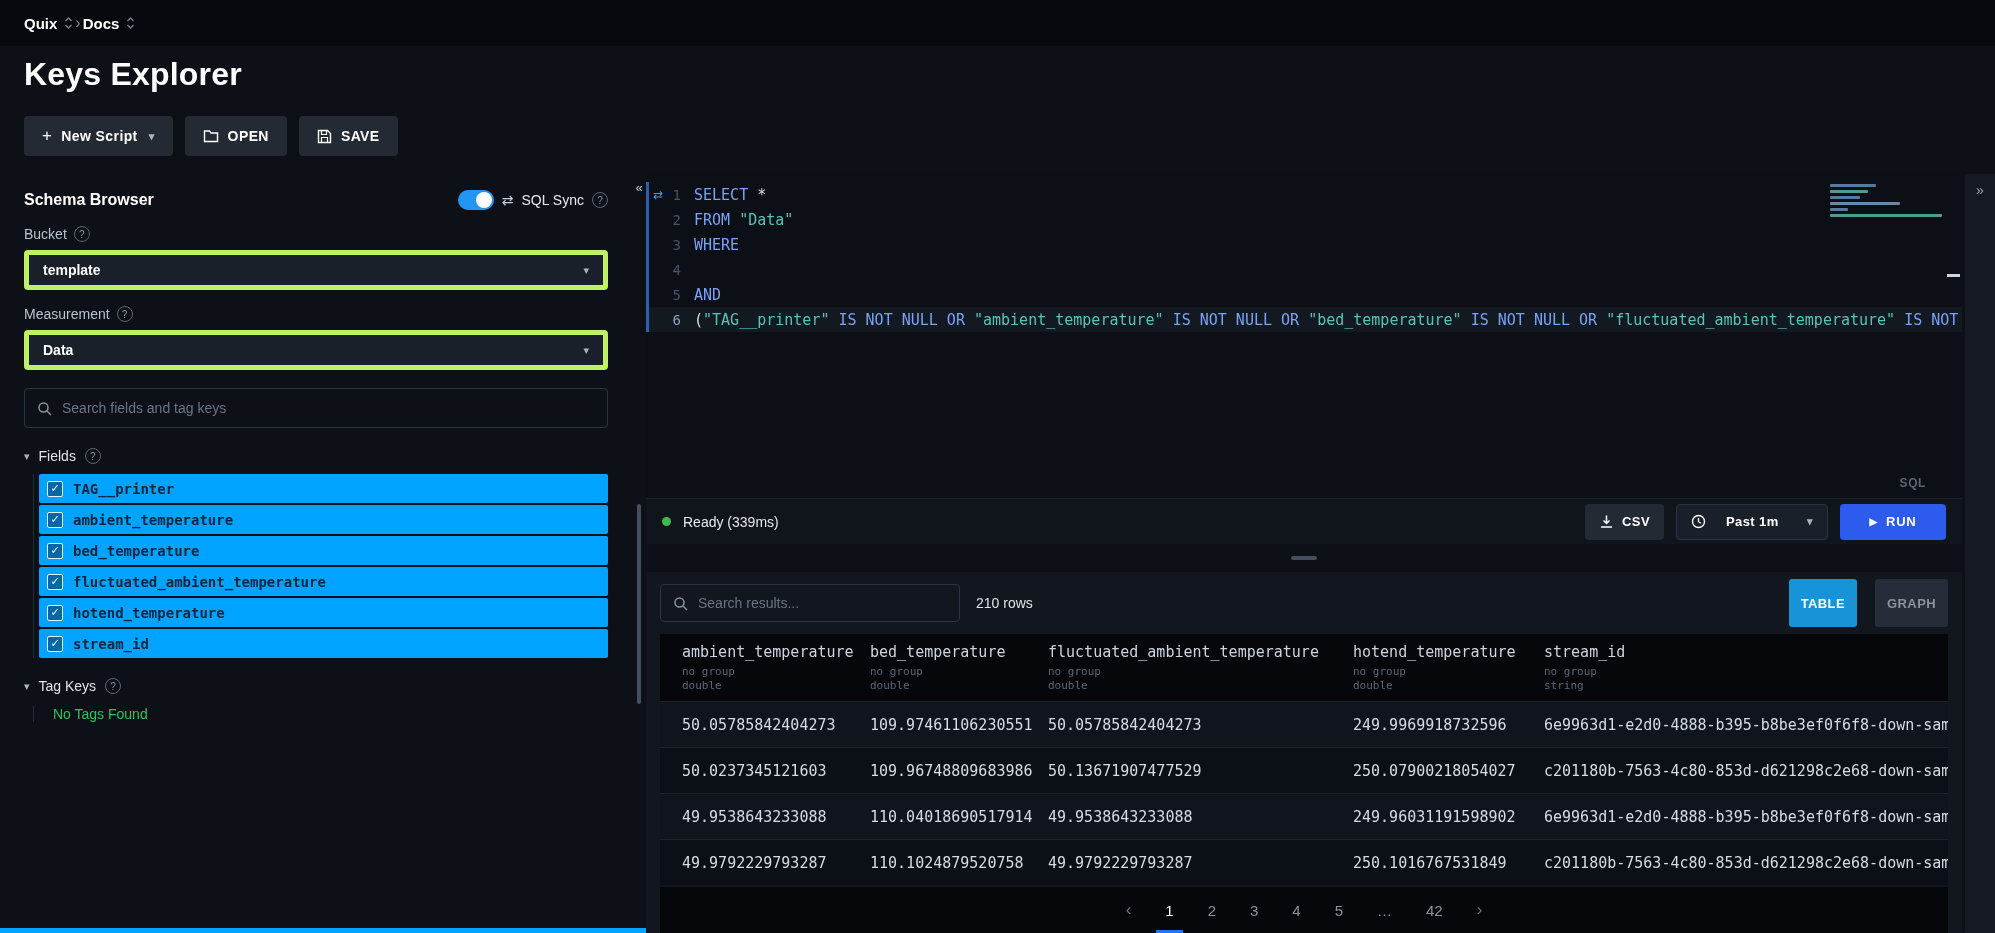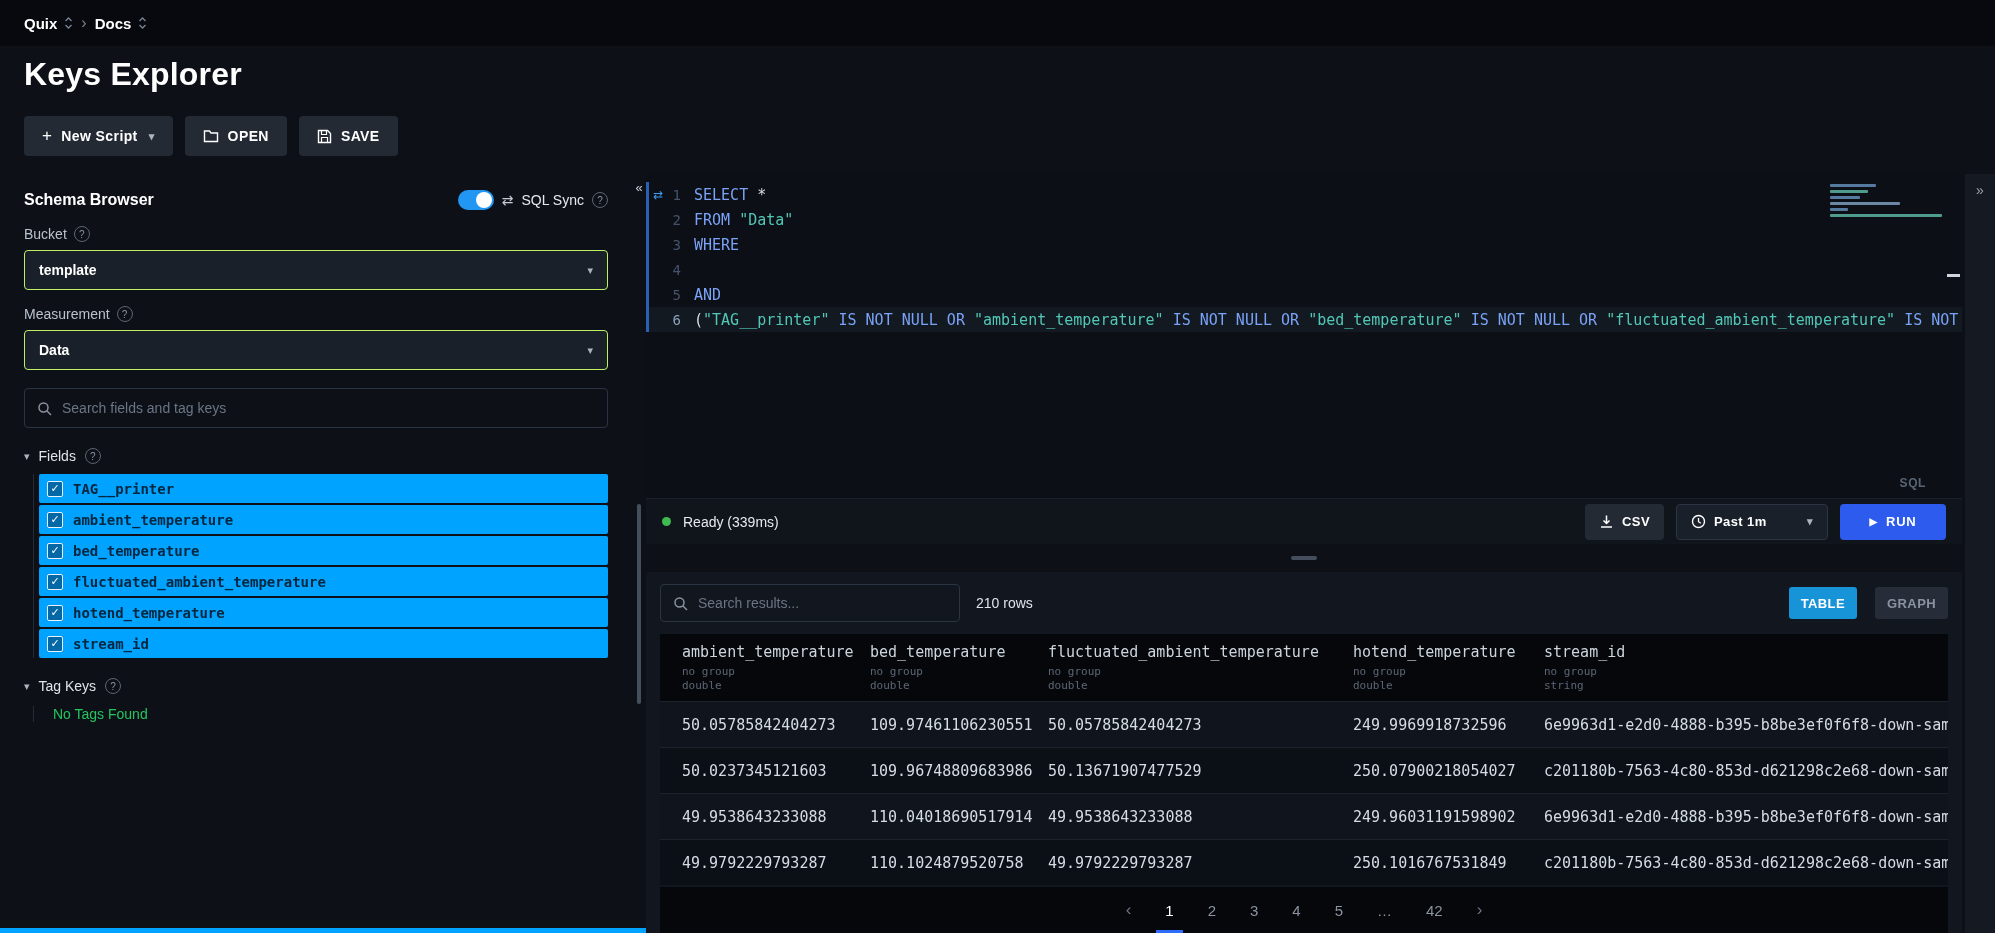--- a/index.html
+++ b/index.html
@@ -2,21 +2,21 @@
 <html style="--accent-blue: #00a3ff; --run-blue: #2c5bee; --table-toggle-blue: #1793d8; --toggle-on-blue: #2196f3; --status-green: #3fb950; --page-underline-blue: #2e6bff;"><head>
 <meta charset="utf-8">
 <style>
 *{margin:0;padding:0;box-sizing:border-box}
 html,body{width:1995px;height:933px;overflow:hidden}
 body{background:#0d1117;color:#e6e9ee;font-family:"Liberation Sans",sans-serif;position:relative}
 .mono{font-family:"DejaVu Sans Mono",monospace}
 svg{flex:none}
 
 
-.topbar{height:46px;background:#07090e;display:flex;align-items:center;gap:8px;padding:0 24px}
+.topbar{height:46px;background:#07090e;display:flex;align-items:center;gap:2px;padding:0 24px}
 .crumb{display:flex;align-items:center;gap:7px;color:#fff;font-size:15px;font-weight:700;cursor:pointer}
 .crumb svg{color:#7a8494}
 .sep{color:#7a8494;font-size:16px}
 
 .title-row{height:56px;display:flex;align-items:center;padding:0 24px}
 h1{font-size:32px;font-weight:800;color:#fff;letter-spacing:.2px}
 
 .toolbar{display:flex;gap:12px;padding:14px 24px 18px}
 .btn{display:inline-flex;align-items:center;gap:9px;height:40px;padding:0 18px;background:#242a34;border:none;border-radius:4px;color:#fff;font-family:inherit;font-size:14px;font-weight:700;letter-spacing:.4px;cursor:pointer}
 .btn .plus{font-size:17px;font-weight:400}
@@ -29,21 +29,21 @@
 .schema{width:632px;padding:16px 24px 0;position:relative;overflow:hidden}
 .schema-head{display:flex;align-items:center;justify-content:space-between}
 .schema-title{font-size:16px;font-weight:700;color:#fff}
 .sync-wrap{display:flex;align-items:center;gap:8px}
 .toggle{width:36px;height:20px;border-radius:10px;background:var(--toggle-on-blue,#2196f3);position:relative;cursor:pointer;flex:none}
 .toggle .knob{position:absolute;right:2px;top:2px;width:16px;height:16px;border-radius:50%;background:#fff}
 .sync-glyph2{color:#c3cbd5;font-size:14px}
 .sync-label{font-size:14px;color:#e6e9ee}
 .help{width:16px;height:16px;border-radius:50%;border:1px solid #5a6573;color:#8a93a1;font-size:10px;display:inline-flex;align-items:center;justify-content:center;flex:none;cursor:pointer}
 .lbl{display:flex;align-items:center;gap:7px;font-size:14px;color:#b9c2ce;margin:16px 0 8px}
-.dd{height:40px;background:#1a202a;border:1px solid #bef264;border-radius:4px;display:flex;align-items:center;justify-content:space-between;padding:0 14px;cursor:pointer}
+.dd{height:40px;background:#1a202a;border:5px solid #bef264;border-radius:4px;display:flex;align-items:center;justify-content:space-between;padding:0 14px;cursor:pointer}
 .dd-label{font-size:14px;font-weight:700;color:#fff}
 .dd .caret,.section-head .caret{color:#aab3c0;font-size:11px}
 .searchbox,.results-search{height:40px;border:1px solid #2b3442;border-radius:4px;display:flex;align-items:center;gap:10px;padding:0 12px;color:#8a93a1;background:transparent}
 .searchbox{margin-top:18px}
 .searchbox input,.results-search input{flex:1;min-width:0;background:transparent;border:none;outline:none;color:#e6e9ee;font-size:14px;font-family:inherit}
 .searchbox input::placeholder,.results-search input::placeholder{color:#6b7584}
 .section{margin-top:20px}
 .section-head{display:flex;align-items:center;gap:9px;font-size:14px;color:#dfe4ea;cursor:pointer}
 .section-body{margin:10px 0 0 9px;border-left:1px solid #242b37;padding-left:5px}
 .field-item{height:29px;margin-bottom:2px;background:var(--accent-blue,#00a3ff);border-radius:2px;display:flex;align-items:center;gap:10px;padding:0 8px;cursor:pointer}
@@ -74,35 +74,35 @@
 .minimap i{display:block;height:3px;margin-bottom:3px;border-radius:1px}
 .mini-dash{position:absolute;right:2px;top:100px;width:13px;height:3px;background:#cfd6de;cursor:pointer}
 .lang-label{position:absolute;right:36px;bottom:8px;font-size:12px;font-weight:700;color:#5a6573;letter-spacing:.6px}
 
 
 .statusbar{height:46px;background:#10141b;border-top:1px solid #1b212b;display:flex;align-items:center;gap:12px;padding:0 16px}
 .status-dot{width:9px;height:9px;border-radius:50%;background:var(--status-green,#3fb950);flex:none}
 .status-text{font-size:14px;color:#e6e9ee;margin-right:auto}
 .sm-btn{display:inline-flex;align-items:center;gap:8px;height:36px;padding:0 14px;border-radius:4px;border:none;background:#242a34;color:#fff;font-size:13px;font-weight:700;font-family:inherit;letter-spacing:.4px;cursor:pointer}
 .range-dd{background:#1a202a;border:1px solid #2b3442;min-width:152px;justify-content:space-between}
-.range-left{display:flex;align-items:center;gap:8px}
+.range-left{display:flex;align-items:center;gap:20px}
 .run-btn{background:var(--run-blue,#2c5bee);width:106px;justify-content:center;letter-spacing:.8px}
 .run-btn .play{font-size:10px}
 
 
 .hdivider{height:28px;display:flex;align-items:center;justify-content:center}
 .grip{width:26px;height:4px;border-radius:2px;background:#454e5c;cursor:row-resize}
 
 
 .results{flex:1;min-height:0;background:#12161e;display:flex;flex-direction:column;padding:0 14px;border-radius:3px}
 .results-toolbar{height:62px;display:flex;align-items:center;gap:16px;flex:none}
 .results-search{width:300px;height:38px}
 .rowcount{font-size:14px;color:#dfe4ea}
 .spacer{flex:1}
-.tbl-btn{height:32px;padding:0 12px;border:none;border-radius:3px;background:#272d38;color:#8a93a1;font-size:13px;font-weight:700;font-family:inherit;letter-spacing:.4px;cursor:pointer}
+.tbl-btn{height:48px;padding:0 12px;border:none;border-radius:3px;background:#272d38;color:#8a93a1;font-size:13px;font-weight:700;font-family:inherit;letter-spacing:.4px;cursor:pointer}
 .tbl-btn.active{background:var(--table-toggle-blue,#1793d8);color:#fff}
 .tbl-btn + .tbl-btn{margin-left:2px}
 .table{flex:1;min-height:0;display:flex;flex-direction:column;overflow:hidden}
 .thead{background:#05070b;padding:9px 0 8px 22px;display:flex;flex:none}
 .th{padding-right:10px}
 .c0{width:188px;flex:none}.c1{width:178px;flex:none}.c2{width:305px;flex:none}.c3{width:191px;flex:none}.c4{flex:1;min-width:0}
 .cname{font-size:15px;color:#ccd4dd;margin-bottom:4px}
 .cmeta{font-size:11px;color:#5c6775;line-height:14px}
 .tbody{flex:1;min-height:0;overflow:hidden}
 .tr{display:flex;align-items:center;height:46px;padding-left:22px;border-top:1px solid #1c232d}

